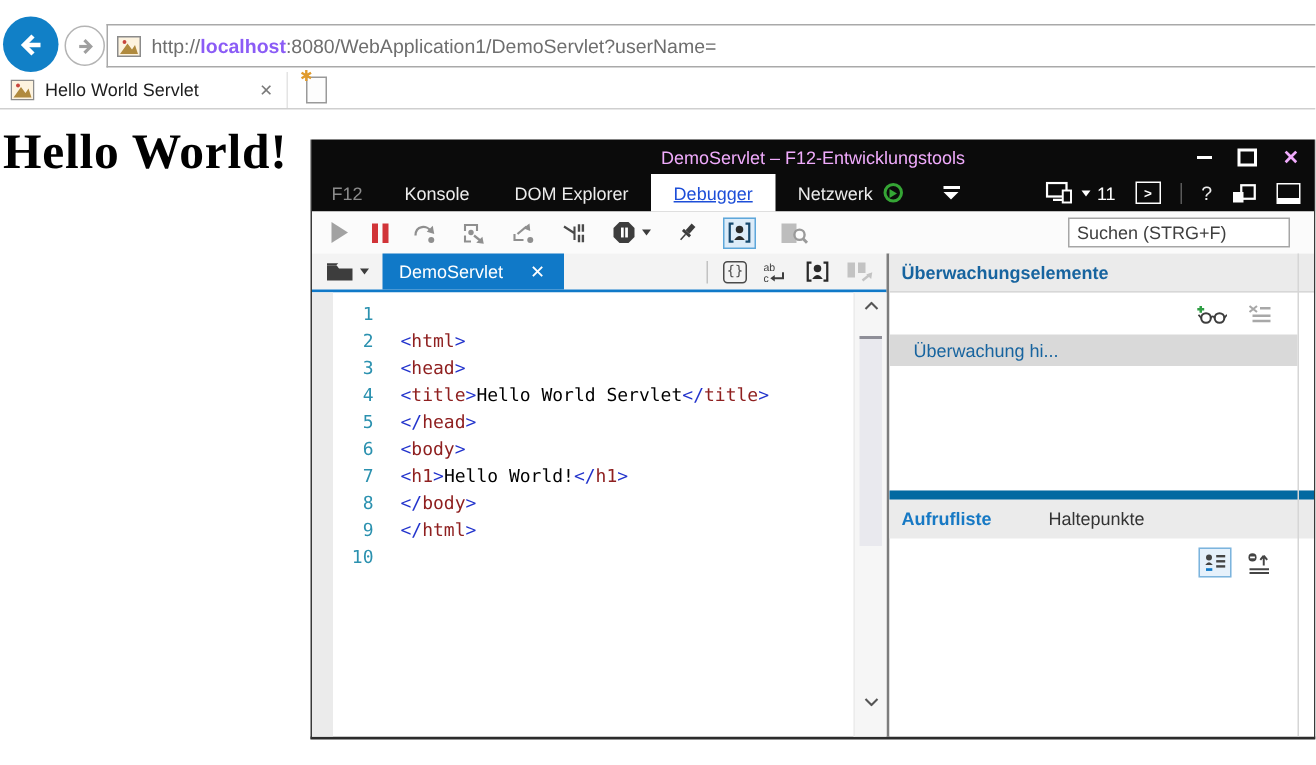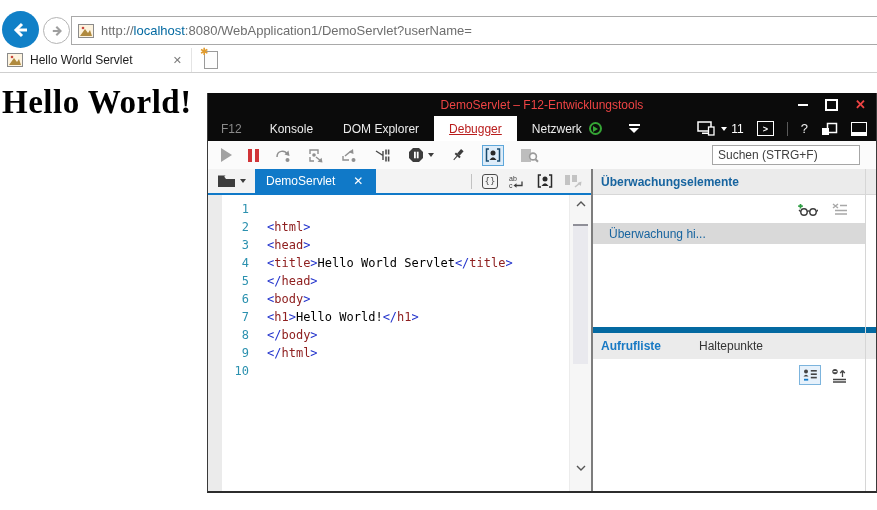--- a/index.html
+++ b/index.html
@@ -12,47 +12,47 @@
   .nav-row{position:absolute;top:0;left:0;right:0;height:48px;background:#fff;}
   .back-btn{position:absolute;left:2px;top:11px;width:37px;height:37px;border-radius:50%;
     background:#1180c7;display:flex;align-items:center;justify-content:center;cursor:pointer;}
   .fwd-btn{position:absolute;left:43px;top:17px;width:25px;height:25px;border-radius:50%;
     border:1px solid #b4b4b4;background:#fff;display:flex;align-items:center;justify-content:center;}
   .addr-bar{position:absolute;left:71px;top:16px;right:0;height:27px;border:1px solid #a9a9a9;
     border-right:none;background:#fff;display:flex;align-items:center;padding-left:6px;
     font-size:13px;white-space:nowrap;overflow:hidden;}
   .favicon{width:16px;height:14px;margin-right:7px;flex:0 0 auto;}
   .url-dim{color:#6e6e6e;}
-  .url-host{color:#0369a1;font-weight:normal;}
+  .url-host{color:#8b5cf6;font-weight:bold;}
   .tab-row{position:absolute;top:48px;left:0;right:0;height:24px;background:#fff;border-bottom:1px solid #cfcfcf;}
   .browser-tab{position:absolute;left:0;top:0;width:192px;height:24px;display:flex;align-items:center;
     padding:0 7px;border-right:1px solid #e4e4e4;font-size:12px;color:#1d1d1d;box-sizing:border-box;}
   .tab-title{flex:1;overflow:hidden;white-space:nowrap;}
   .tab-close{color:#7a7a7a;font-size:11px;padding:0 2px;cursor:pointer;}
   .newtab-btn{position:absolute;left:200px;top:3px;width:20px;height:18px;cursor:pointer;}
   .newtab-page{display:block;width:12px;height:16px;border:1px solid #9a9a9a;background:#fdfdfd;
     position:relative;margin-left:4px;}
   .newtab-star{position:absolute;left:-5px;top:-5px;color:#e09b2d;font-size:10px;line-height:10px;}
   .page-heading{position:absolute;left:2px;top:84px;margin:0;font-family:"Liberation Serif",serif;
     font-weight:bold;font-size:33px;color:#000;letter-spacing:.5px;}
   
   .devtools{position:absolute;left:207px;top:93px;width:670px;height:400px;box-sizing:border-box;
     border-left:1px solid #3a3a3a;border-right:1px solid #3a3a3a;border-bottom:2px solid #2c2c2c;
     background:#fff;display:flex;flex-direction:column;}
-  .dt-titlebar{height:23px;background:#0b0b0b;color:#ef4444;position:relative;display:flex;
+  .dt-titlebar{height:23px;background:#0b0b0b;color:#f0abfc;position:relative;display:flex;
     align-items:center;justify-content:center;font-size:12px;flex:0 0 auto;}
   .dt-controls{position:absolute;right:10px;top:0;height:100%;display:flex;align-items:center;gap:17px;}
   .win-min{display:inline-block;width:10px;height:2px;background:#fff;cursor:pointer;}
   .win-max{display:inline-block;width:9px;height:8px;border:2px solid #fff;cursor:pointer;}
   .win-close{font-size:13px;font-weight:bold;cursor:pointer;line-height:1;}
   .dt-tabs{height:25px;background:#0b0b0b;display:flex;align-items:stretch;color:#ececec;
     font-size:12px;flex:0 0 auto;}
   .dt-tab{display:flex;align-items:center;padding:0 15px;cursor:pointer;white-space:nowrap;}
   .dt-tab-f12{color:#8b8b8b;padding:0 13px;}
-  .dt-tab.active{background:#fff;color:#b91c1c;text-decoration:underline;}
+  .dt-tab.active{background:#fff;color:#1d4ed8;text-decoration:underline;}
   .play-icon{width:13px;height:13px;border-radius:50%;border:2px solid #35a535;margin-left:7px;
     display:flex;align-items:center;justify-content:center;box-sizing:border-box;}
   .play-icon i{display:block;width:0;height:0;border-top:3px solid transparent;border-bottom:3px solid transparent;
     border-left:5px solid #35a535;margin-left:1px;}
   .more-icon{display:flex;flex-direction:column;align-items:center;justify-content:center;
     padding:0 12px;cursor:pointer;}
   .more-bar{width:11px;height:2.5px;background:#fff;margin-bottom:2px;}
   .more-tri{width:0;height:0;border-left:5.5px solid transparent;border-right:5.5px solid transparent;
     border-top:5px solid #fff;}
   .dt-right{margin-left:auto;display:flex;align-items:center;gap:13px;padding-right:9px;}

